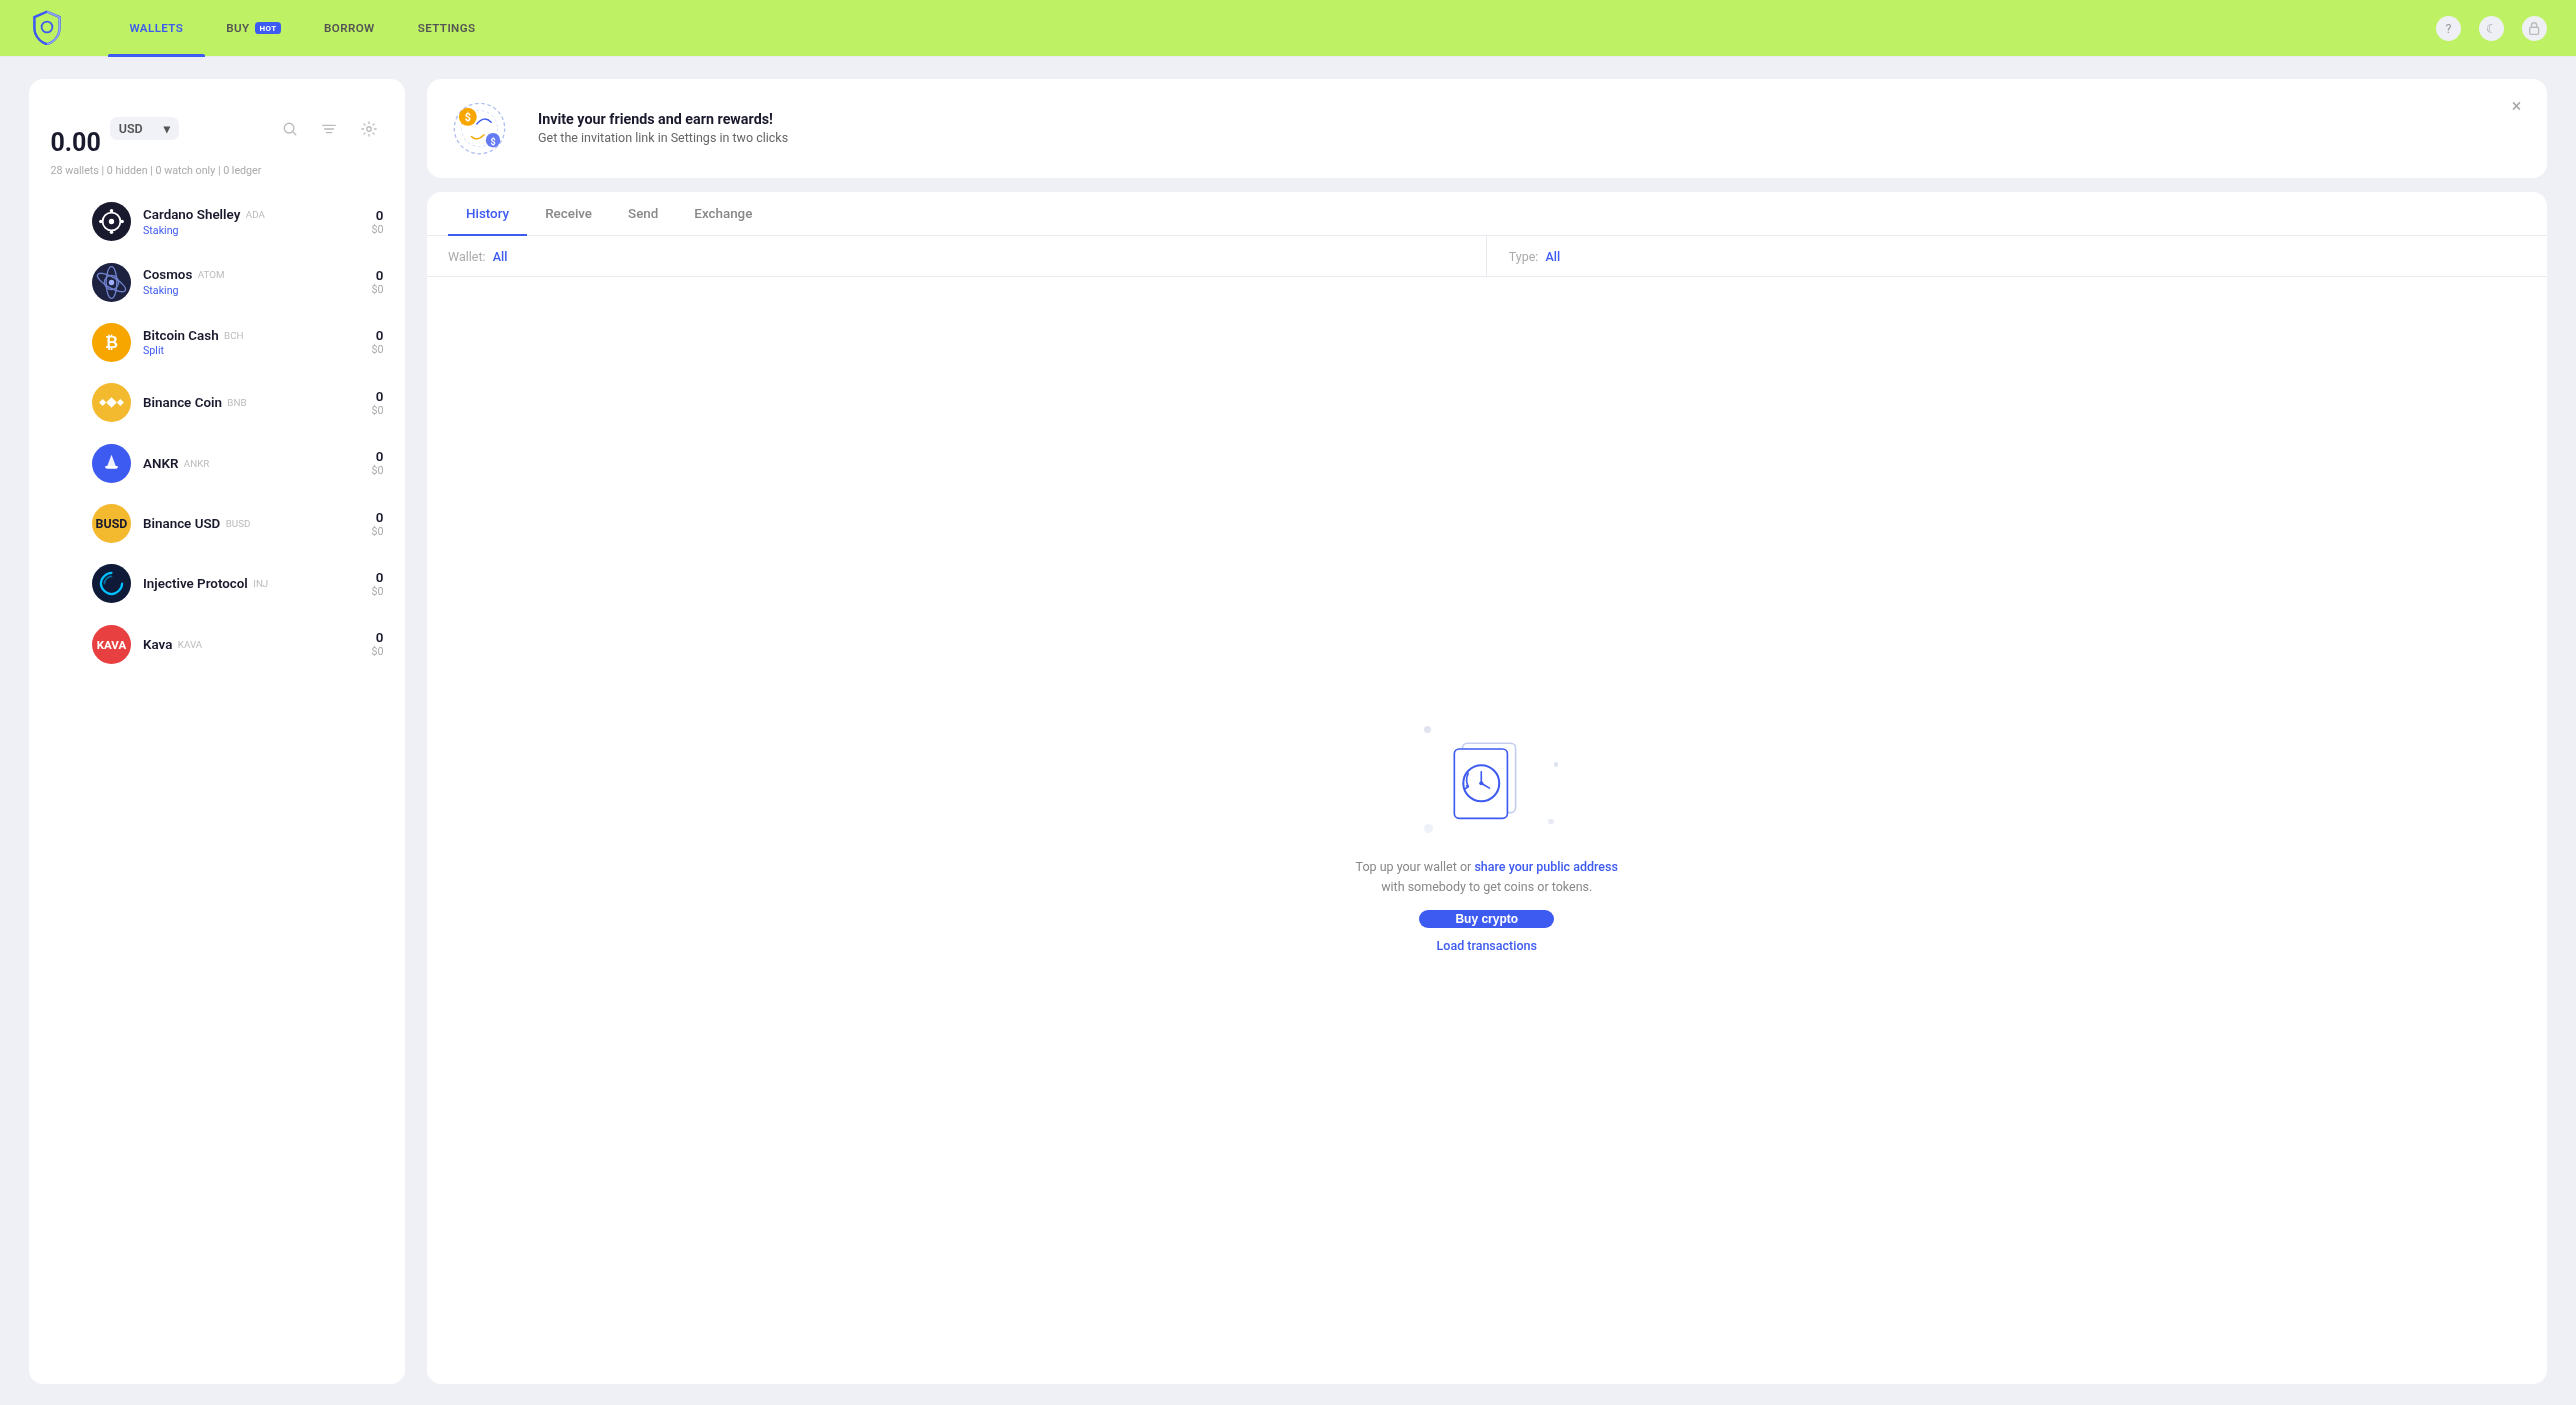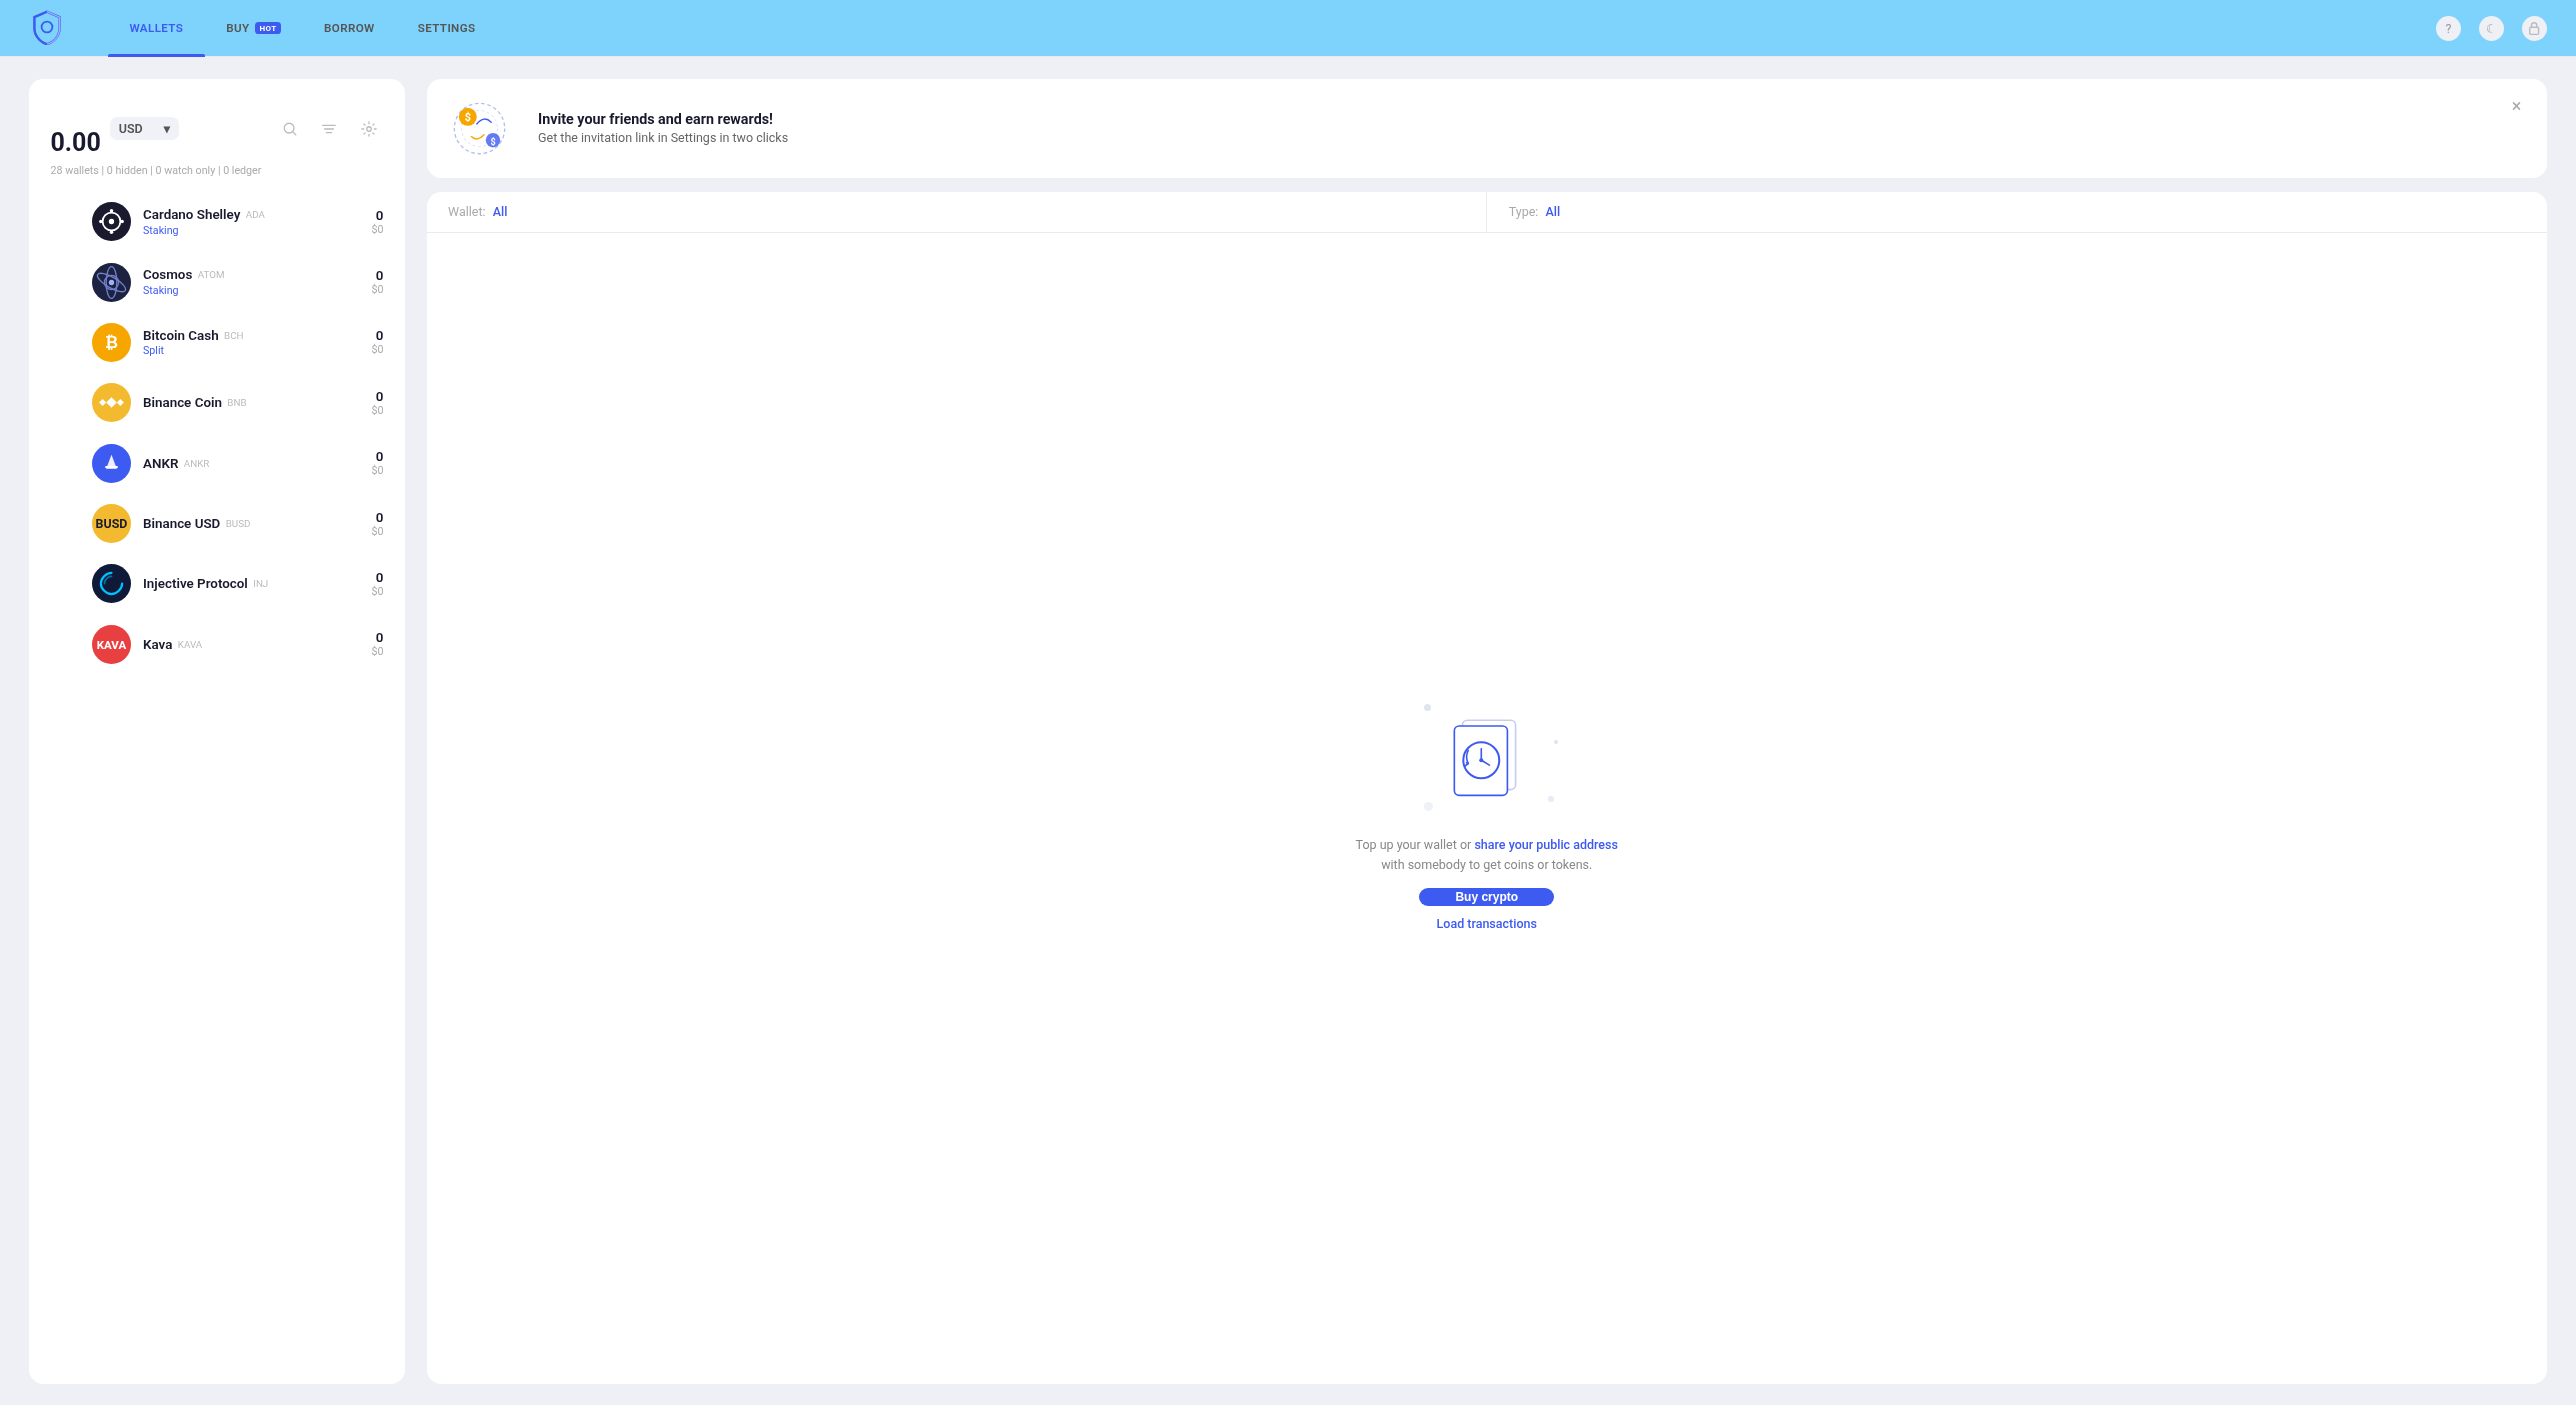--- a/index.html
+++ b/index.html
@@ -4,21 +4,21 @@
   <style>
     * { box-sizing: border-box; margin: 0; padding: 0; }
     body {
       font-family: -apple-system, BlinkMacSystemFont, 'Segoe UI', Roboto, sans-serif;
       background: #eef0f5;
       min-height: 100vh;
     }
 
     
     .header {
-      background: #7dd3fc;
+      background: #bef264;
       display: flex;
       align-items: center;
       padding: 12px 29px;
       height: 57px;
       border-bottom: 0.9px solid #e8eaf0;
     }
     .logo {
       margin-right: 43px;
     }
     .logo svg { width: 36px; height: 36px; }
@@ -611,20 +611,34 @@
         </svg>
       </div>
       <div class="banner-text">
         <h3>Invite your friends and earn rewards!</h3>
         <p>Get the invitation link in Settings in two clicks</p>
       </div>
       <div class="banner-close">×</div>
     </div>
 
     <div class="history-panel">
+      <div class="tabs">
+        <div class="tab active">
+          <span>History</span>
+        </div>
+        <div class="tab">
+          <span>Receive</span>
+        </div>
+        <div class="tab">
+          <span>Send</span>
+        </div>
+        <div class="tab">
+          <span>Exchange</span>
+        </div>
+      </div>
 
       <div class="filter-bar">
         <div class="filter-item">
           <span class="filter-label">Wallet:</span>
           <span class="filter-value">All</span>
         </div>
         <div class="filter-item">
           <span class="filter-label">Type:</span>
           <span class="filter-value">All</span>
         </div>

